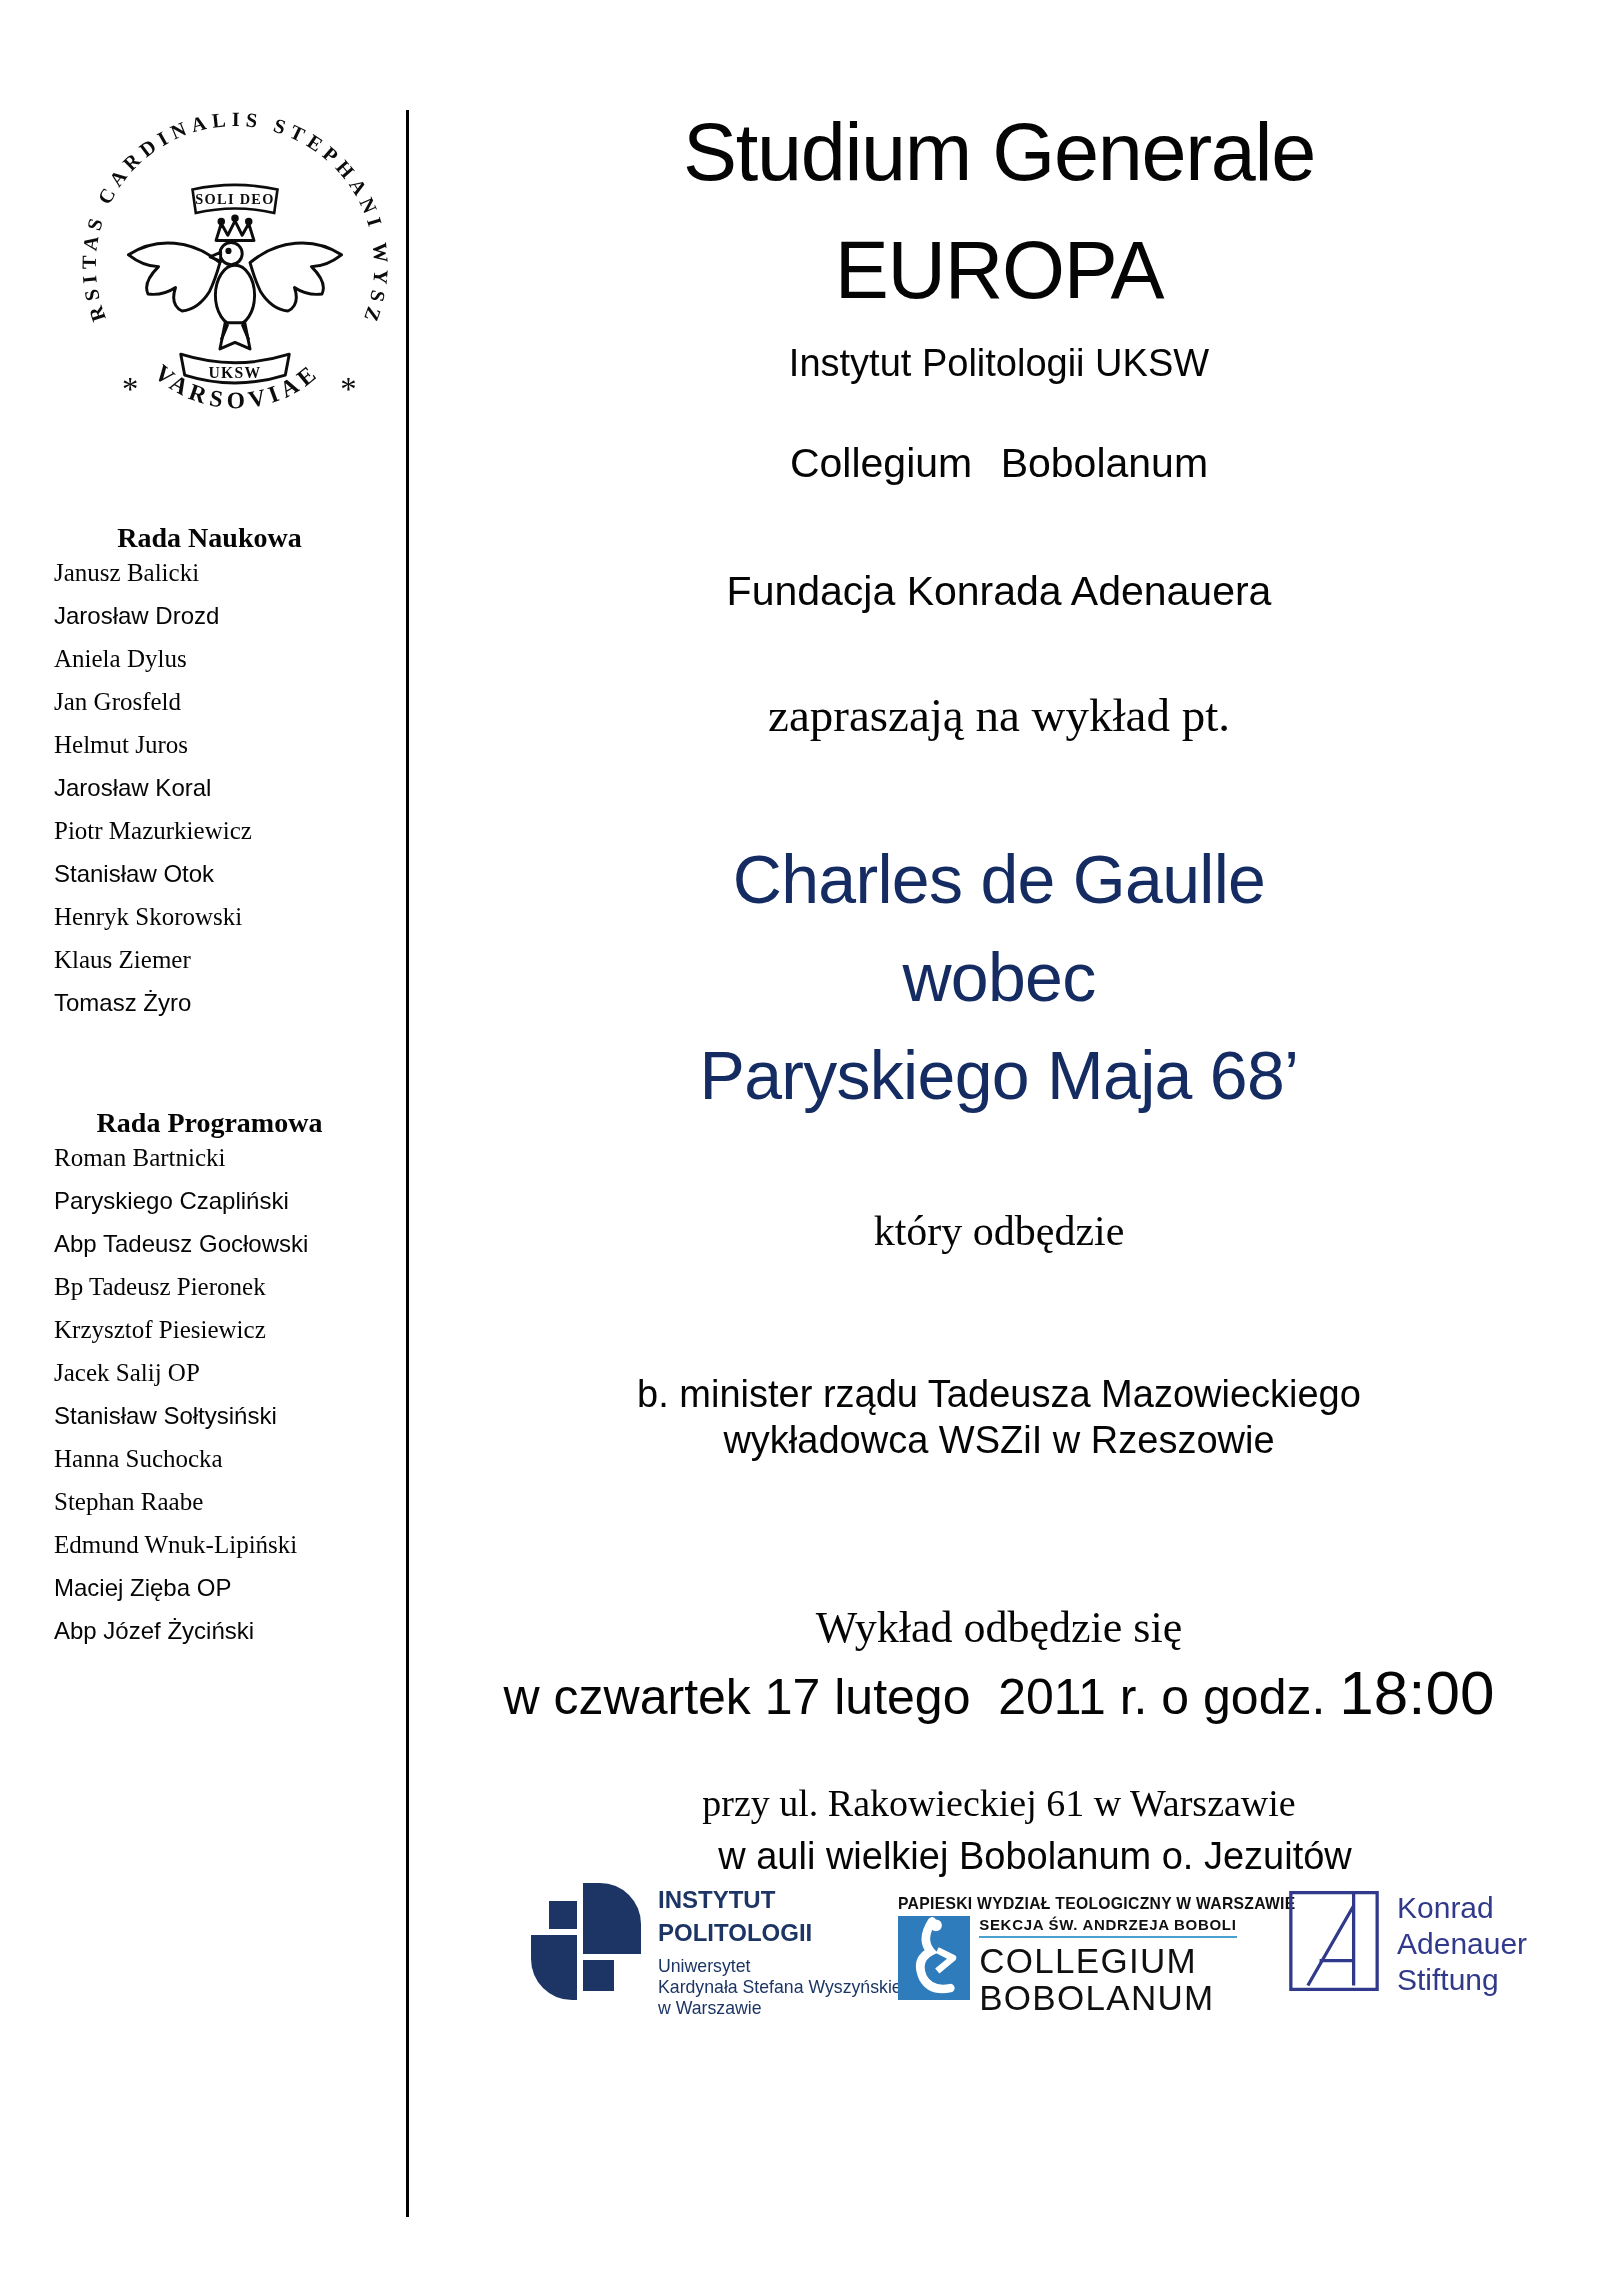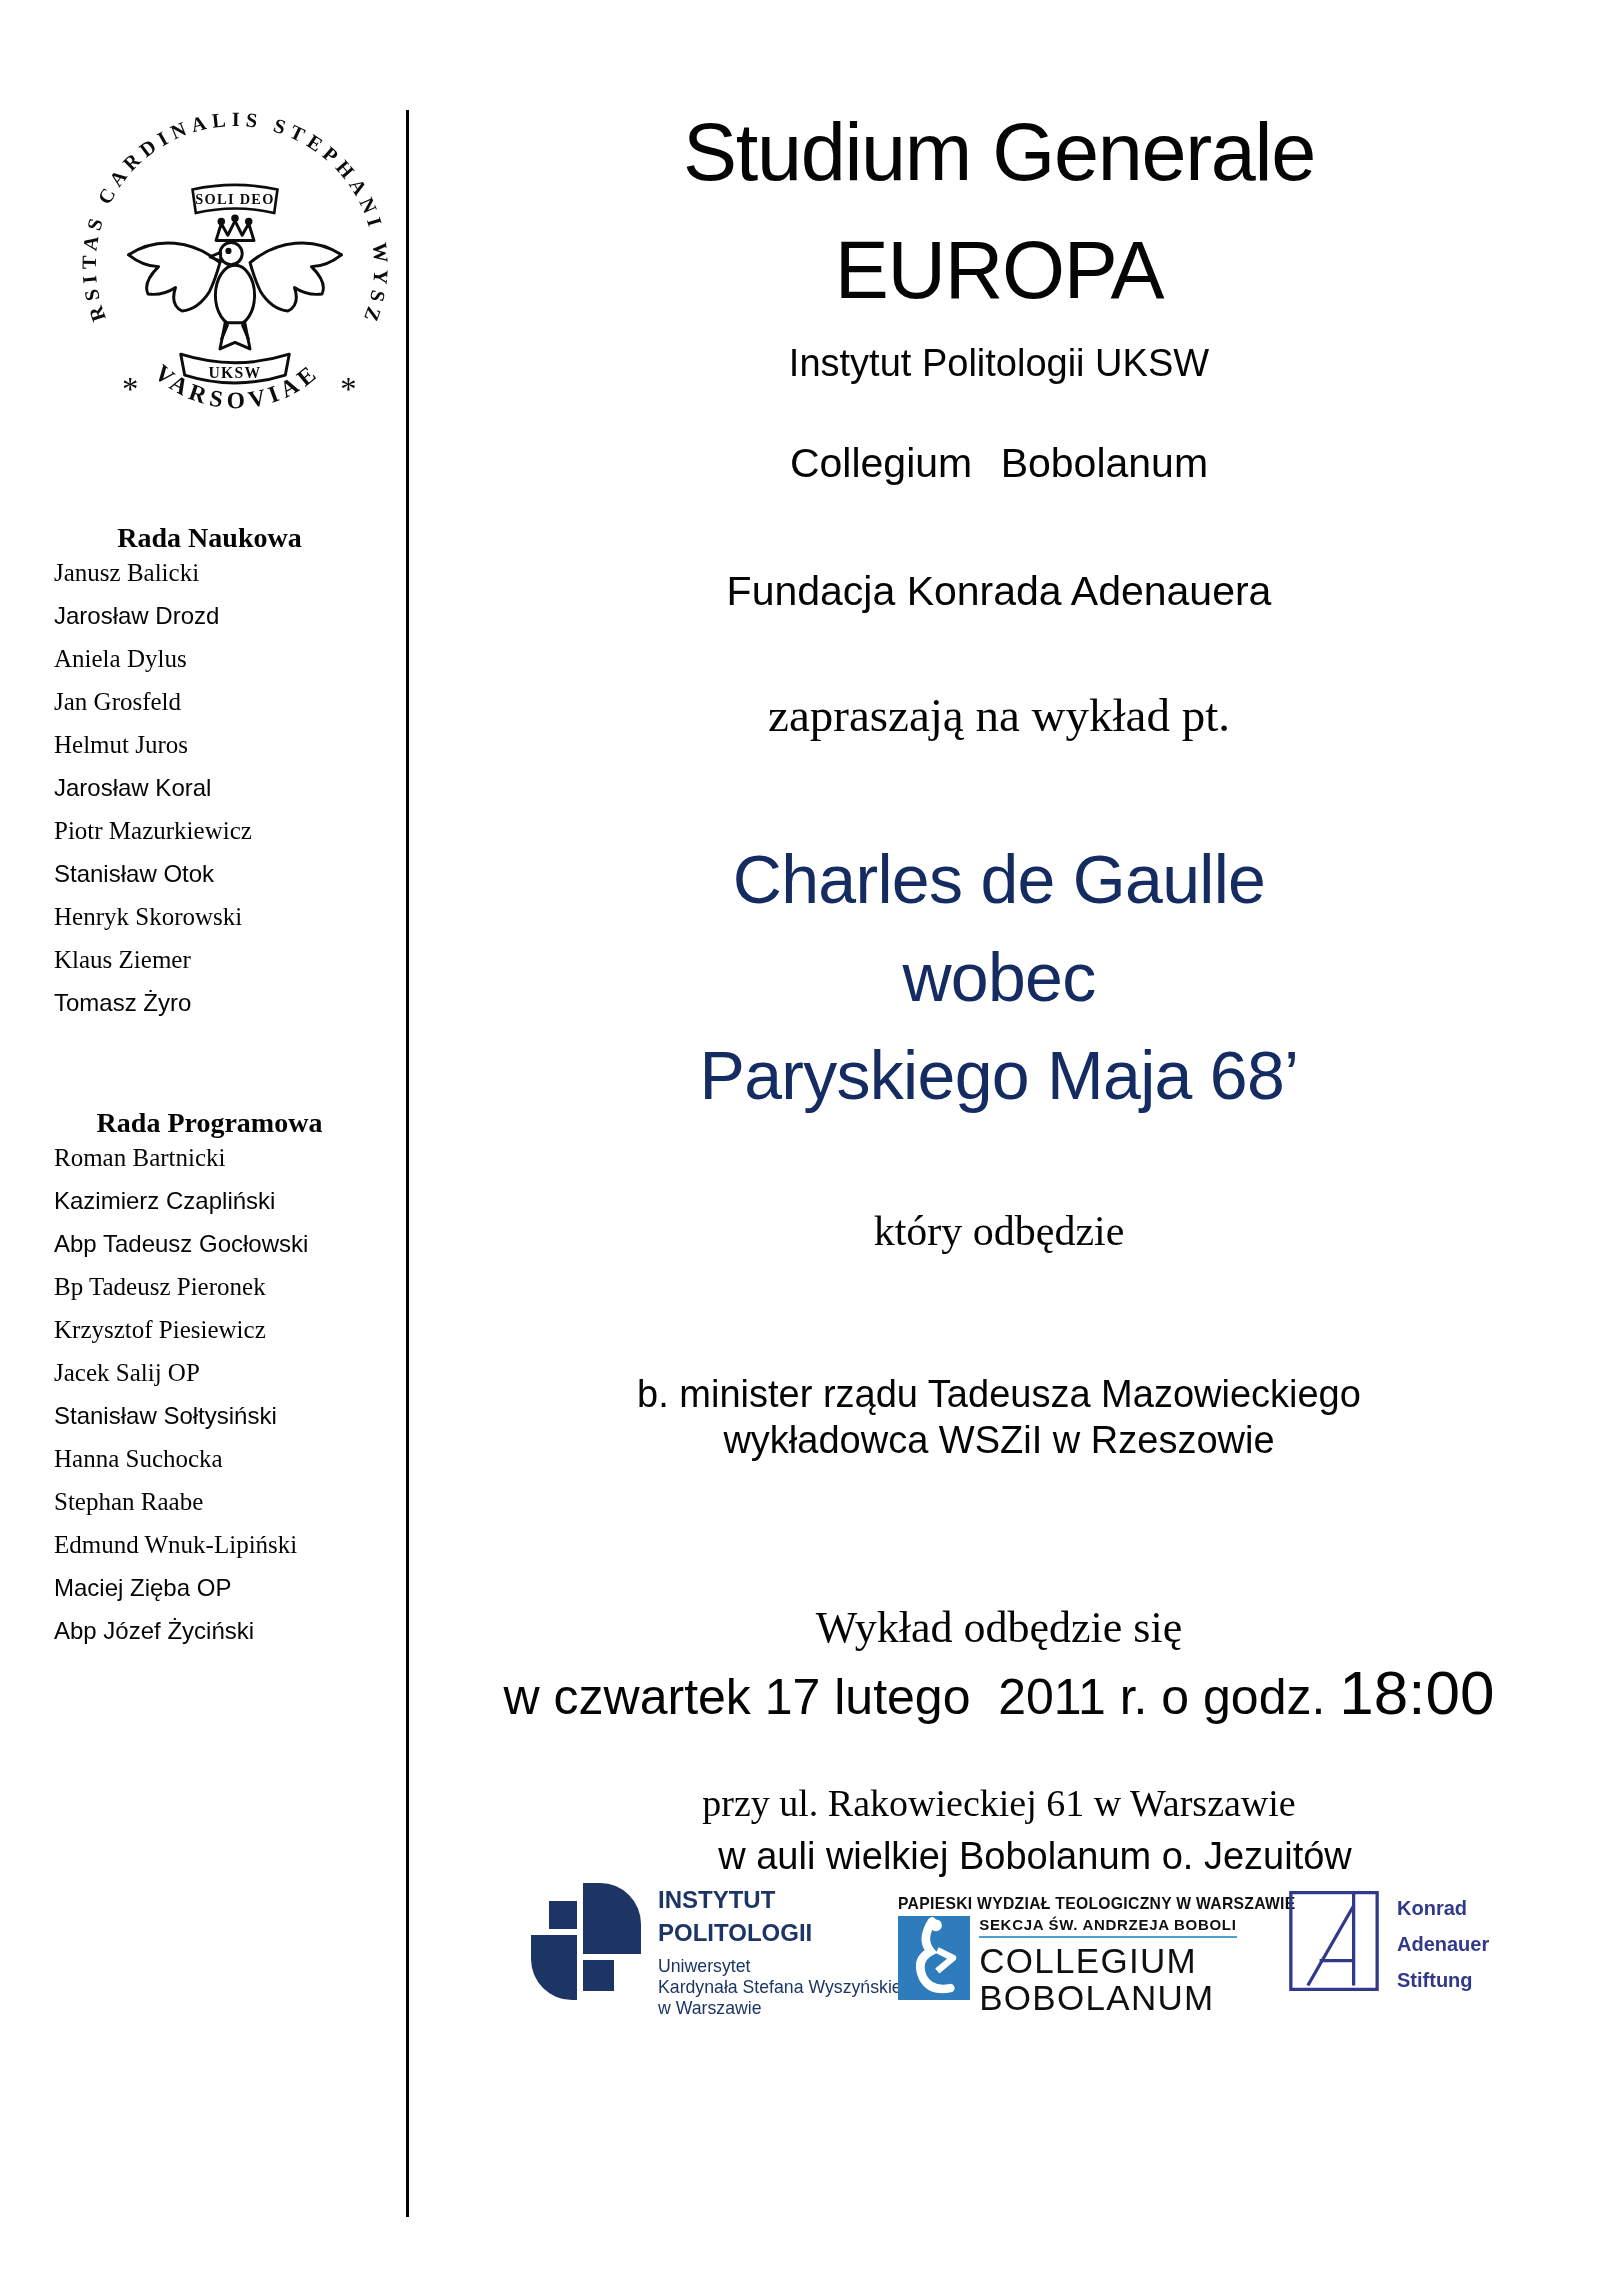--- a/index.html
+++ b/index.html
@@ -61,21 +61,21 @@
   .ip-sub{font-size:17.7px;line-height:21px;margin-top:6.5px;font-weight:400;}
   .cb-logo{left:898px;top:1895px;width:314px;text-align:left;color:#101010;}
   .cb-top1{font-size:15.7px;font-weight:700;letter-spacing:0.3px;white-space:nowrap;}
   .cb-row{display:flex;margin-top:2.6px;}
   .cb-square{position:relative;width:72px;height:84px;background:#2e7cbc;flex:0 0 auto;overflow:hidden;}
   .cb-right{margin-left:9.2px;}
   .cb-top2{font-size:15px;font-weight:700;letter-spacing:0.7px;white-space:nowrap;}
   .cb-rule{height:2px;background:#4aa0cf;margin:3.9px 0 3.9px 0;}
   .cb-name{font-size:35px;line-height:37px;letter-spacing:1.3px;font-weight:400;white-space:nowrap;}
   .kas-logo{left:1288px;top:1890px;}
-  .kas-text{margin-left:17px;color:#31398b;text-align:left;font-size:20px;line-height:36px;font-weight:700;}
+  .kas-text{margin-left:17px;color:#31398b;text-align:left;font-size:30px;line-height:36px;font-weight:400;}
   
   .seal{left:80px;top:98px;width:310px;height:332px;}
 </style>
 </head>
 <body>
 
 <div class="page">
 
   <div class="abs divider"></div>
 
@@ -136,21 +136,21 @@
     <div class="side-name" data-font="serif">Piotr Mazurkiewicz</div>
     <div class="side-name" data-font="sans">Stanisław Otok</div>
     <div class="side-name" data-font="serif">Henryk Skorowski</div>
     <div class="side-name" data-font="serif">Klaus Ziemer</div>
     <div class="side-name" data-font="sans">Tomasz Żyro</div>
   </div>
 
   <div class="abs side-head" style="top:1107px;">Rada Programowa</div>
   <div class="abs side-list" style="top:1136px;">
     <div class="side-name" data-font="serif">Roman Bartnicki</div>
-    <div class="side-name" data-font="sans">Kazimierz Czapliński</div>
+    <div class="side-name" data-font="sans">Paryskiego Czapliński</div>
     <div class="side-name" data-font="sans">Abp Tadeusz Gocłowski</div>
     <div class="side-name" data-font="serif">Bp Tadeusz Pieronek</div>
     <div class="side-name" data-font="serif">Krzysztof Piesiewicz</div>
     <div class="side-name" data-font="serif">Jacek Salij OP</div>
     <div class="side-name" data-font="sans">Stanisław Sołtysiński</div>
     <div class="side-name" data-font="serif">Hanna Suchocka</div>
     <div class="side-name" data-font="serif">Stephan Raabe</div>
     <div class="side-name" data-font="serif">Edmund Wnuk-Lipiński</div>
     <div class="side-name" data-font="sans">Maciej Zięba OP</div>
     <div class="side-name" data-font="sans">Abp Józef Życiński</div>

